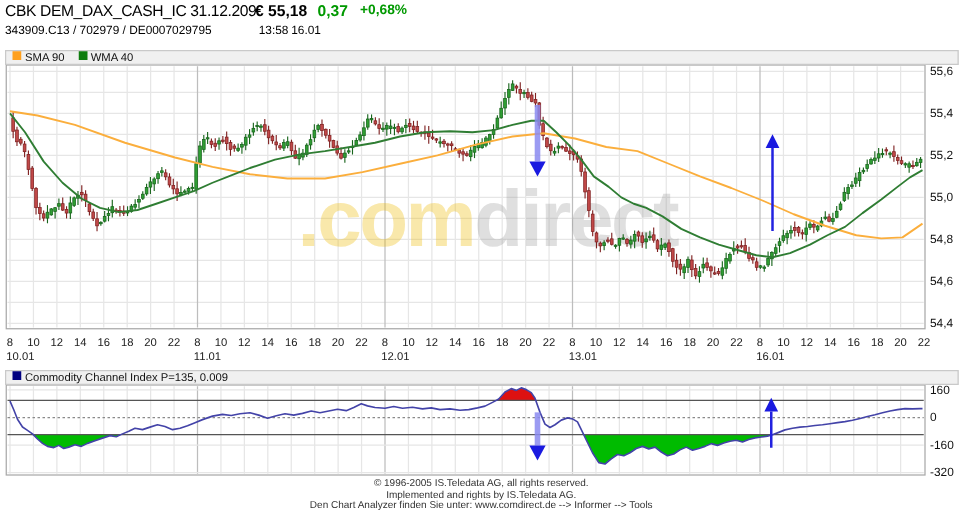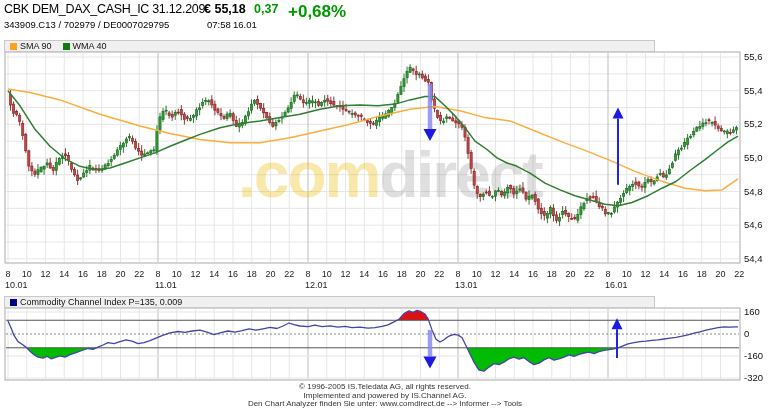--- a/index.html
+++ b/index.html
@@ -4,47 +4,47 @@
 <style>
   *{margin:0;padding:0;box-sizing:border-box}
   html,body{background:#fff}
   body{width:770px;height:410px;font-family:"Liberation Sans","DejaVu Sans",sans-serif;-webkit-font-smoothing:antialiased}
   .stage{position:relative;width:770px;height:410px;overflow:hidden;background:#fff}
   .stage svg{position:absolute;left:0;top:0;z-index:1}
   .hdr span{position:absolute;white-space:nowrap;color:#000}
   .h-title{left:4px;top:2px;font-size:12.5px;font-weight:normal;letter-spacing:-0.3px}
   .h-price{left:204px;top:2px;font-size:12.5px;font-weight:bold}
   .h-change{left:254px;top:2px;font-size:12.5px;font-weight:bold}
-  .h-pct{left:288px;top:2px;font-size:17px;font-weight:bold}
+  .h-pct{left:288px;top:2px;font-size:11px;font-weight:bold}
   .h-ids{left:4px;top:19px;font-size:9.5px;color:#222}
   .h-time{left:207px;top:19px;font-size:9.5px;color:#222}
   .h-date{left:233px;top:19px;font-size:9.5px;color:#222}
-  .strip{position:absolute;left:4px;width:651px;height:12px;background:#F0F0F0;
-         border:1px solid #C9C9C9;display:flex;align-items:center;font-size:9px;
+  .strip{position:absolute;left:4px;width:763px;height:12px;background:#F0F0F0;
+         border:1px solid #C9C9C9;display:flex;font-size:9px;
          color:#111;z-index:3;line-height:10px}
   .strip .sw{width:7px;height:7px;margin:0 3px 0 5px;display:inline-block;flex:0 0 auto}
   .strip .lbl{margin-right:6px;white-space:nowrap}
   .strip-main{top:40px}
   .strip-cci{top:296px}
   .ftr{position:absolute;left:0;top:383px;width:770px;text-align:center;z-index:2;
        font-size:8px;line-height:8.6px;color:#333}
   .ftr div{white-space:nowrap}
 </style>
 </head>
 <body>
 
 <div class="stage">
 
   <div class="hdr">
     <span class="h-title">CBK DEM_DAX_CASH_IC 31.12.209</span>
     <span class="h-price">€ 55,18</span>
     <span class="h-change" style="color: rgb(0, 153, 0);">0,37</span>
     <span class="h-pct" style="color: rgb(0, 153, 0);">+0,68%</span>
     <span class="h-ids">343909.C13 / 702979 / DE0007029795</span>
-    <span class="h-time">07:58</span>
+    <span class="h-time">13:58</span>
     <span class="h-date">16.01</span>
   </div>
 
   <svg id="chart-svg" width="770" height="410" viewBox="0 0 770 410">
       <rect x="5" y="52" width="735" height="211" fill="#fff" stroke="#A9A9A9"></rect>
       <line x1="6" y1="57.0438247011954" x2="739" y2="57.0438247011954" stroke="#E6E6E6"></line>
       <line x1="6" y1="73.85657370517967" x2="739" y2="73.85657370517967" stroke="#E6E6E6"></line>
       <line x1="6" y1="90.66932270916394" x2="739" y2="90.66932270916394" stroke="#E6E6E6"></line>
       <line x1="6" y1="107.4820717131482" x2="739" y2="107.4820717131482" stroke="#E6E6E6"></line>
       <line x1="6" y1="124.29482071713248" x2="739" y2="124.29482071713248" stroke="#E6E6E6"></line>
@@ -699,17 +699,17 @@
     <span class="lbl">WMA 40</span>
   </div>
 
   <div class="strip strip-cci">
     <span class="sw" style="background: rgb(0, 0, 128);"></span>
     <span class="lbl">Commodity Channel Index P=135, 0.009</span>
   </div>
 
   <div class="ftr">
     <div>© 1996-2005 IS.Teledata AG, all rights reserved.</div>
-    <div>Implemented and powered by IS.Channel AG.</div>
+    <div>Implemented and rights by IS.Teledata AG.</div>
     <div>Den Chart Analyzer finden Sie unter: www.comdirect.de --&gt; Informer --&gt; Tools</div>
   </div>
 
 </div>
 
 </body></html>

